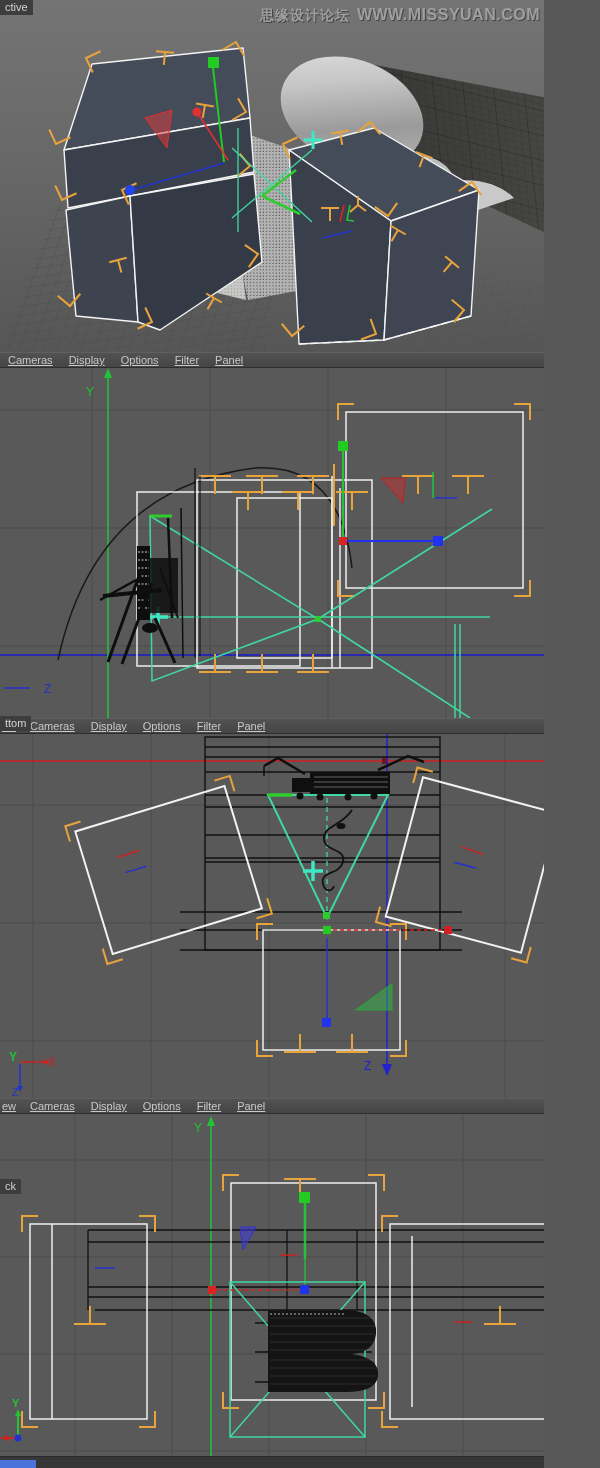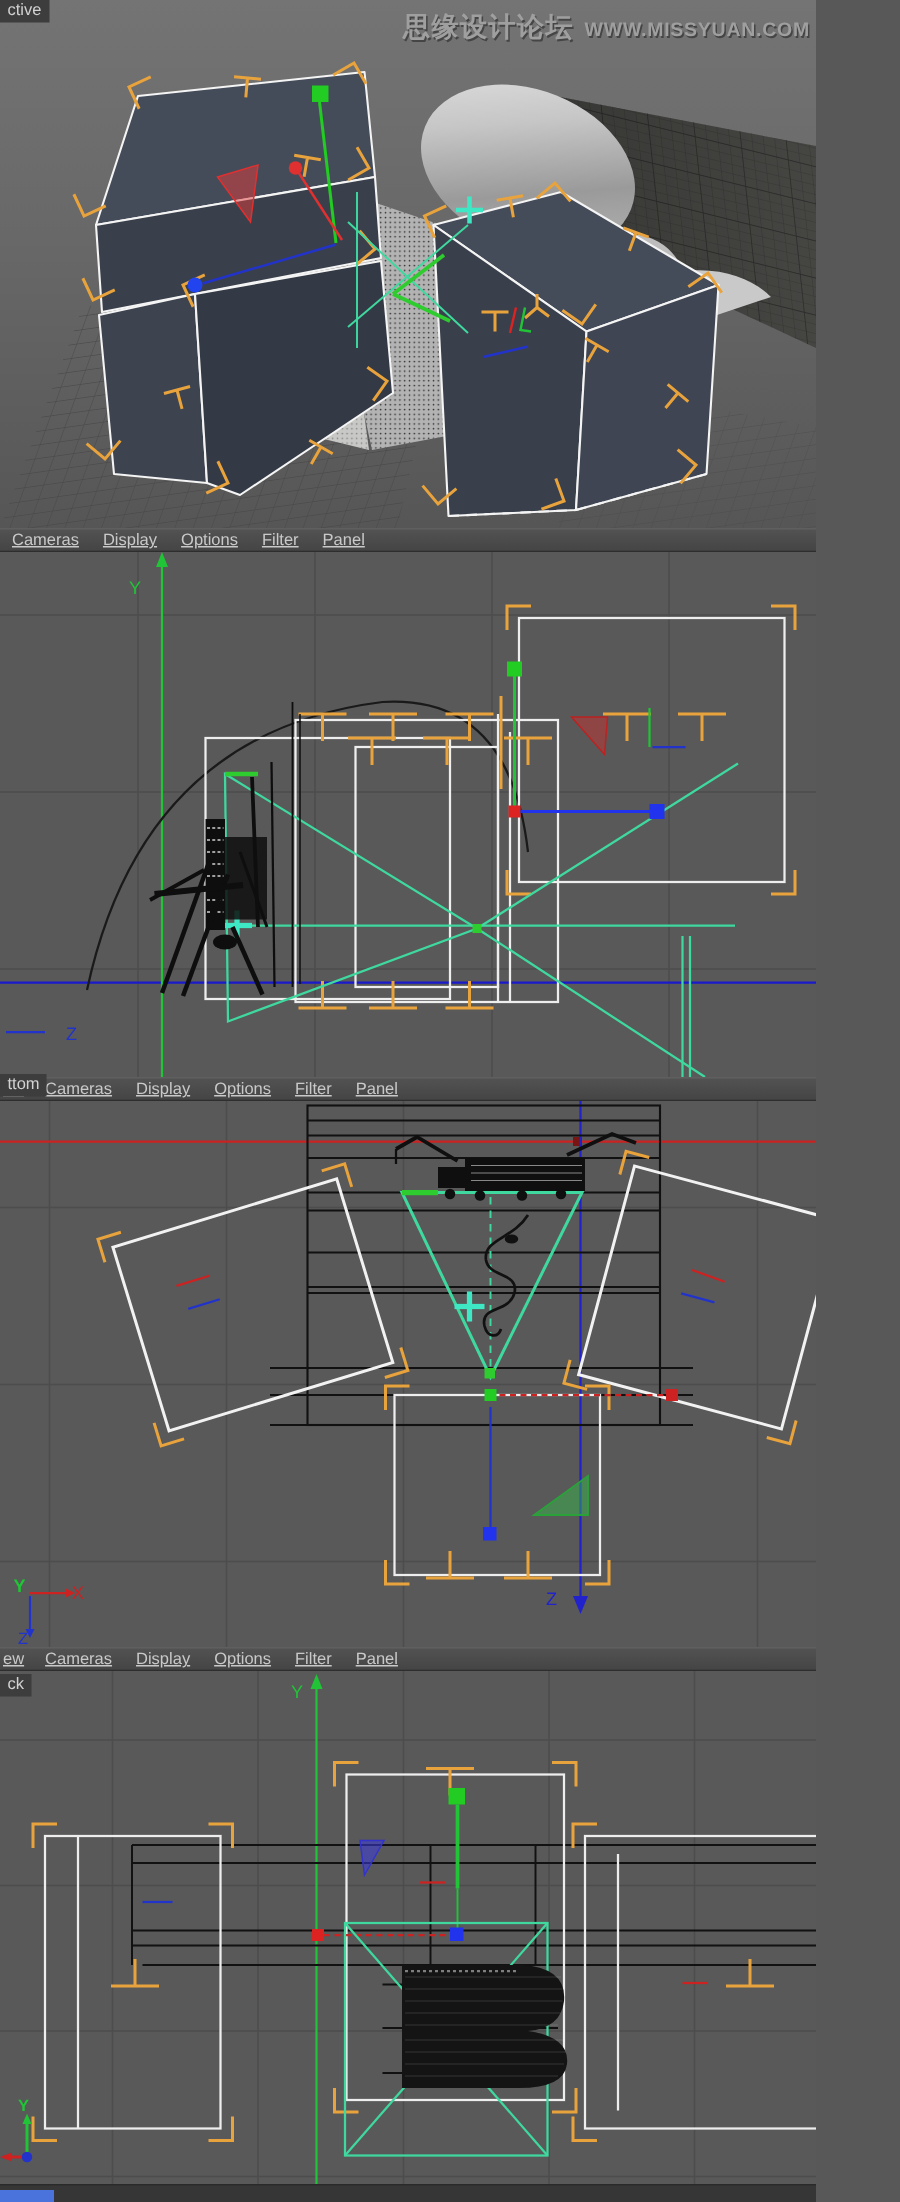--- a/index.html
+++ b/index.html
@@ -11,22 +11,22 @@
            background:linear-gradient(#525252,#454545);
            border-top:1px solid #5f5f5f;border-bottom:1px solid #2e2e2e;
            display:flex;align-items:center;font-size:11px;color:#c9c9c9;z-index:5;text-decoration:underline;}
   .menubar .mi{padding:0 8px;line-height:14px;cursor:default;white-space:nowrap;}
   .menubar .mi.prefix{padding:0 6px 0 2px;}
   .micon{position:absolute;top:1px;width:14px;height:13px;}
   .chip{position:absolute;left:0;background:#3d3d3d;color:#d2d2d2;font-size:11px;
         line-height:15px;padding:0 5px;z-index:6;}
   .watermark{position:absolute;top:6px;right:4px;z-index:6;display:flex;gap:7px;align-items:baseline;
              color:#9f9f9f;font-weight:bold;text-shadow:1px 1px 0 #454545;}
-  .watermark .cn{font-size:18px;letter-spacing:1px;}
-  .watermark .url{font-size:13px;letter-spacing:.5px;}
+  .watermark .cn{font-size:14px;letter-spacing:1px;}
+  .watermark .url{font-size:16px;letter-spacing:.5px;}
   .bottombar{position:absolute;left:0;top:1456px;width:600px;height:12px;background:#363636;
              border-top:1px solid #2a2a2a;box-sizing:border-box;z-index:5;}
   .bluechip{position:absolute;left:0;top:1460px;width:36px;height:8px;background:#4a74dc;z-index:6;}
   svg text{font-family:"Liberation Sans",sans-serif;}
 </style>
 </head>
 <body>
 <div id="stage">
 
 <div class="vp" style="top:0;height:352px">
@@ -471,21 +471,21 @@
           <polygon points="7,13 5,10 9,10"></polygon>
           <polygon points="0,6.5 3,4.5 3,8.5"></polygon>
           <polygon points="14,6.5 11,4.5 11,8.5"></polygon>
         </g>
       </svg></span>
 <span class="micon" style="left:596px;top:1099px">
   <svg width="14" height="13" viewBox="0 0 14 13">
         <rect x="6" y="1" width="2" height="4" fill="#c9c9c9"></rect>
         <polygon points="3,5 11,5 7,12" fill="#c9c9c9"></polygon>
       </svg></span>
-<div class="chip" style="top:1116px">ck</div>
+<div class="chip" style="top:1179px">ck</div>
 
 <div class="vp" style="top:1114px;height:354px">
 <svg width="600" height="354" viewBox="0 0 600 354">
   <rect width="600" height="354" fill="#595959"></rect>
   <g stroke="#4d4d4d" stroke-width="1">
     <line x1="75" y1="0" x2="75" y2="354"></line>
           <line x1="172" y1="0" x2="172" y2="354"></line>
     <line x1="269" y1="0" x2="269" y2="354"></line>
           <line x1="366" y1="0" x2="366" y2="354"></line>
     <line x1="463" y1="0" x2="463" y2="354"></line>

